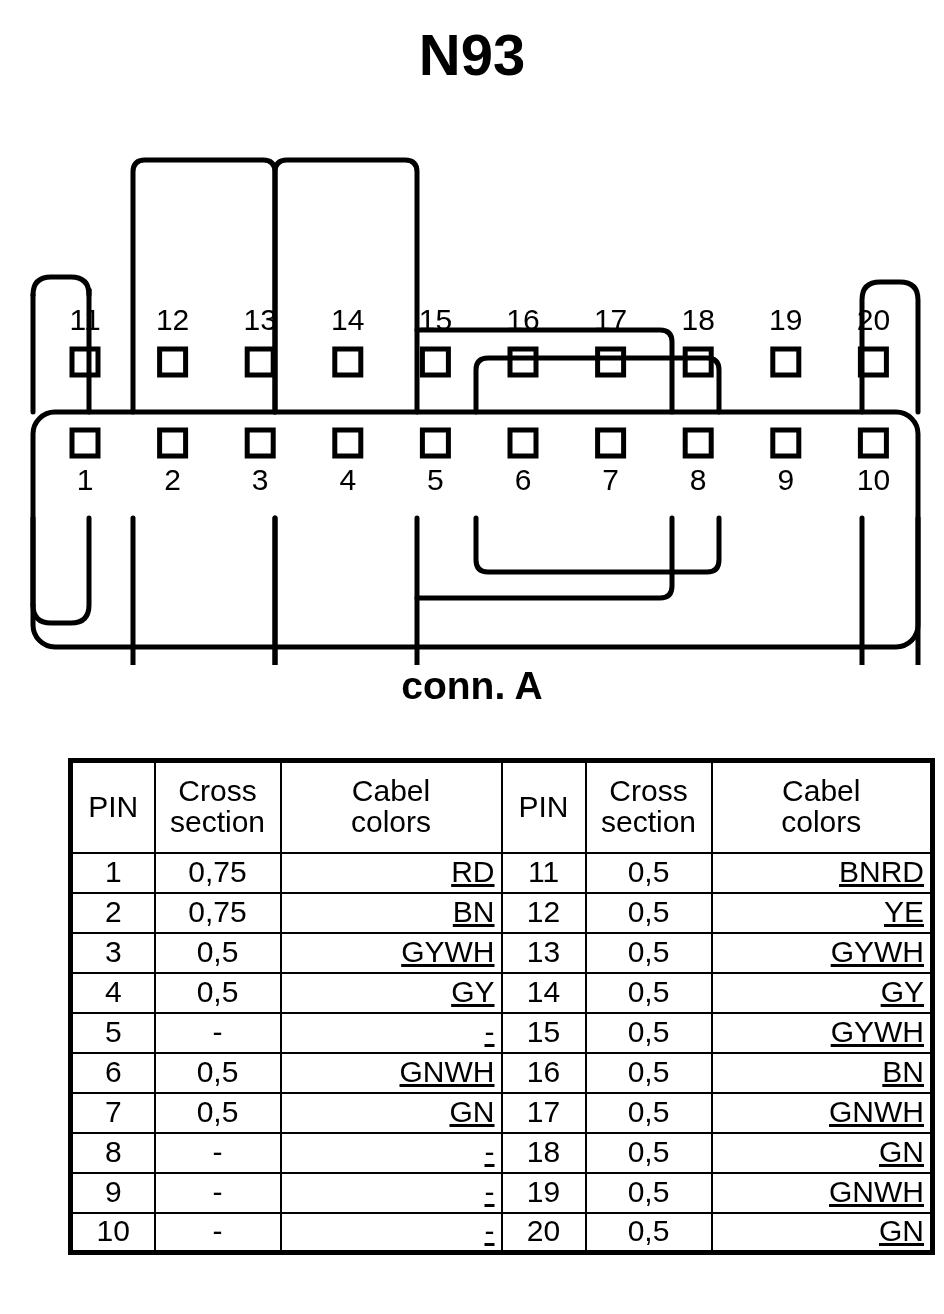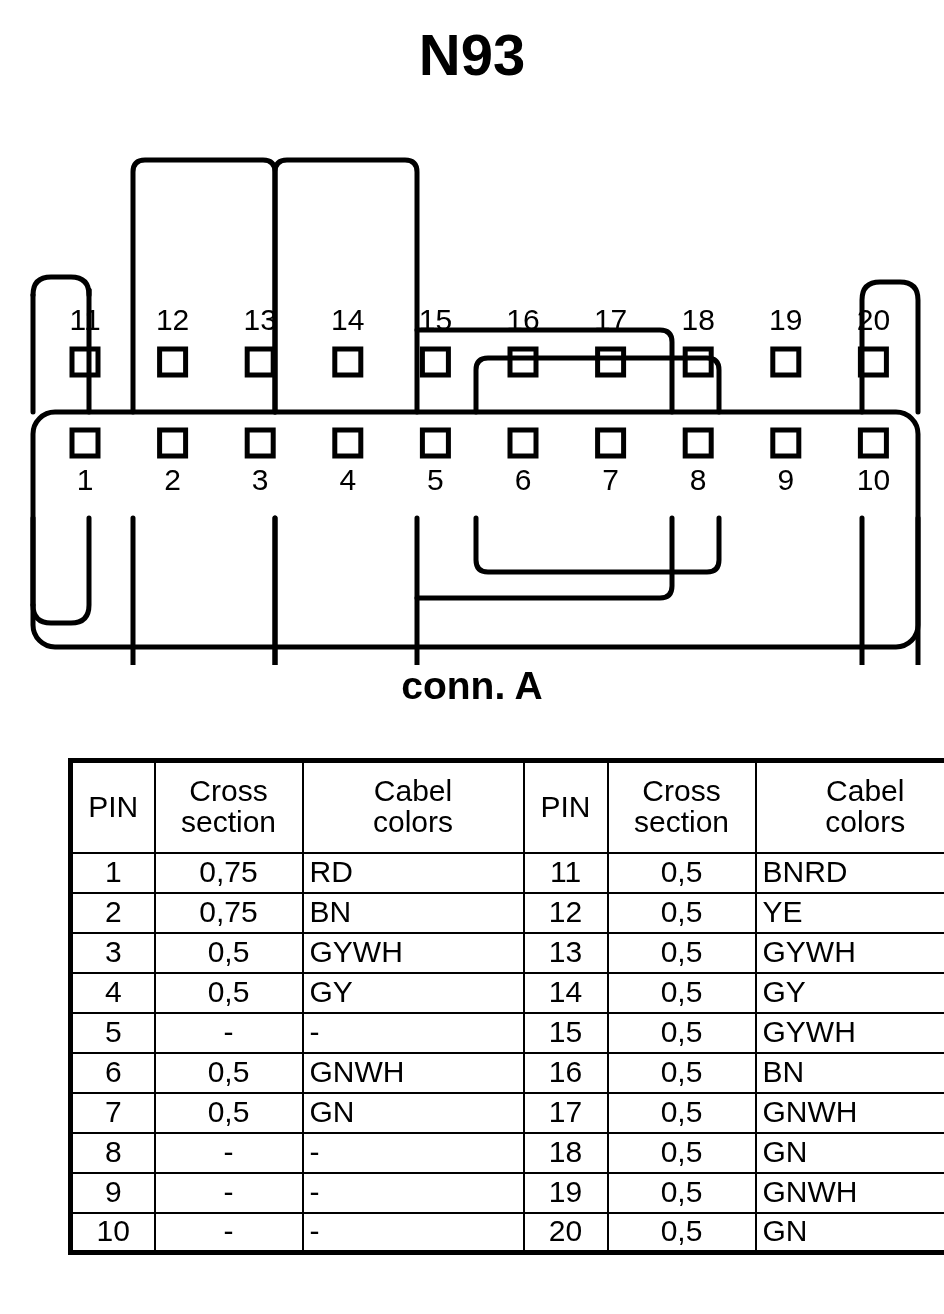--- a/index.html
+++ b/index.html
@@ -81,35 +81,36 @@
     line-height: 1.03;
     box-sizing: border-box;
   }
   table.pin-table th {
     text-align: center;
     vertical-align: middle;
     height: 92px;
     padding: 2px 4px;
   }
   th.hdr-pin { width: 84px; }
-  th.hdr-cs  { width: 148px; }
+  th.hdr-cs  { width: 126px; }
   th.hdr-cc  { width: 221px; }
   td.c-pin {
     text-align: center;
     width: 84px;
   }
   td.c-cs {
     text-align: center;
     width: 134px;
     padding-left: 8px;
   }
   td.c-cc {
-    text-align: left;
+    text-align: right;
     width: 186px;
     padding-left: 8px;
+    text-decoration: underline;
   }
   .hdr-l1 { display:block; }
   .hdr-l2 { display:block; }
 </style>
 </head>
 <body>
 
 <div id="title">N93</div>
 
 <div id="connector-figure">

